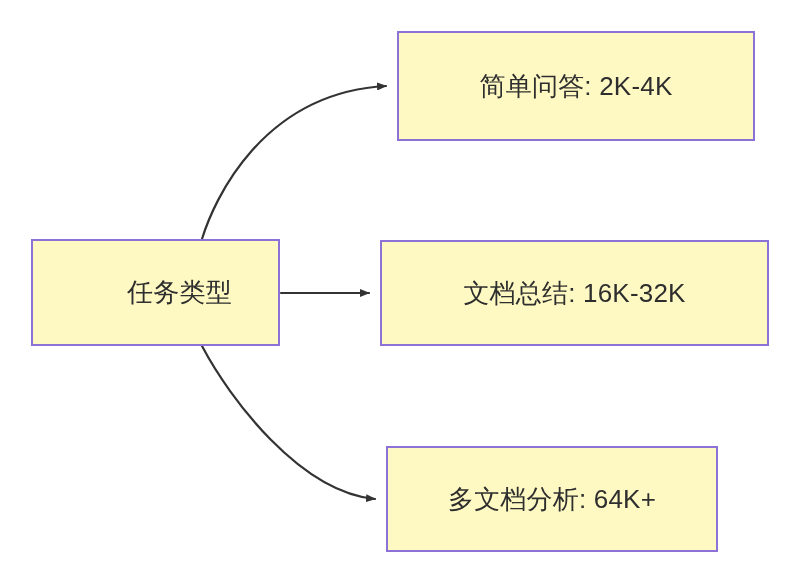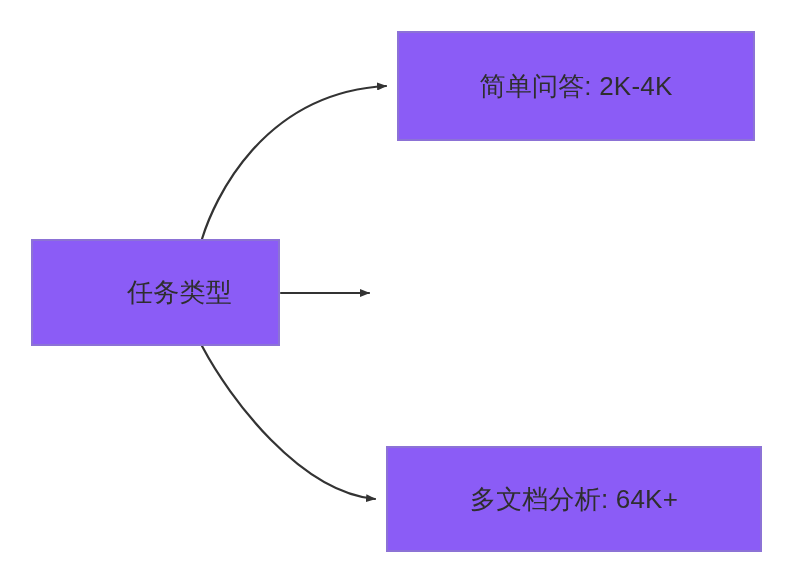--- a/index.html
+++ b/index.html
@@ -22,38 +22,38 @@
     position: absolute;
     left: 0;
     top: 0;
     width: 787px;
     height: 572px;
     pointer-events: none;
   }
   .node {
     position: absolute;
     box-sizing: border-box;
-    background: #8b5cf6;
+    background: #fef9c3;
     border: 2px solid #8c72d6;
     display: flex;
     align-items: center;
     justify-content: center;
   }
   .node-label {
     color: #2e2e2e;
     font-size: 26px;
     line-height: 1.25;
     letter-spacing: 0.2px;
     white-space: nowrap;
   }
   
   #node-source   { left: 31px;  top: 239px; width: 249px; height: 107px; padding-left: 48px; }
   #node-simple   { left: 397px; top: 31px;  width: 358px; height: 110px; }
   #node-summary  { left: 380px; top: 240px; width: 389px; height: 106px; }
-  #node-multidoc { left: 386px; top: 446px; width: 376px; height: 106px; }
+  #node-multidoc { left: 386px; top: 446px; width: 332px; height: 106px; }
 </style>
 </head>
 <body>
 
 <div id="canvas">
 
   <svg id="edge-layer" viewBox="0 0 787 572" width="787" height="572">
     <defs>
       <marker id="arrowhead" markerWidth="10" markerHeight="8" refX="9" refY="4" orient="auto" markerUnits="userSpaceOnUse">
         <path d="M0,0 L10,4 L0,8 z" fill="#333333"></path>
@@ -68,18 +68,21 @@
   </svg>
 
   <div class="node" id="node-source">
     <span class="node-label">任务类型</span>
   </div>
 
   <div class="node" id="node-simple">
     <span class="node-label">简单问答: 2K-4K</span>
   </div>
 
+  <div class="node" id="node-summary">
+    <span class="node-label">文档总结: 16K-32K</span>
+  </div>
 
   <div class="node" id="node-multidoc">
     <span class="node-label">多文档分析: 64K+</span>
   </div>
 
 </div>
 
 </body></html>

